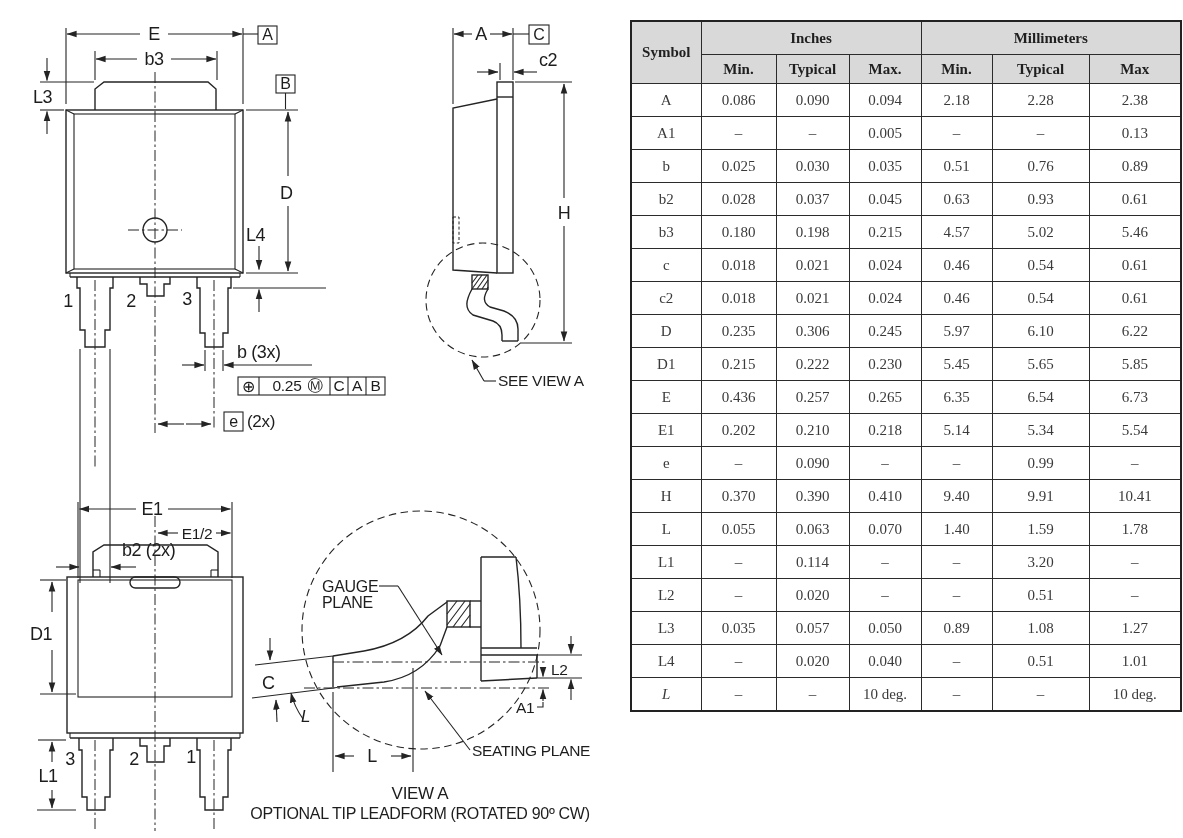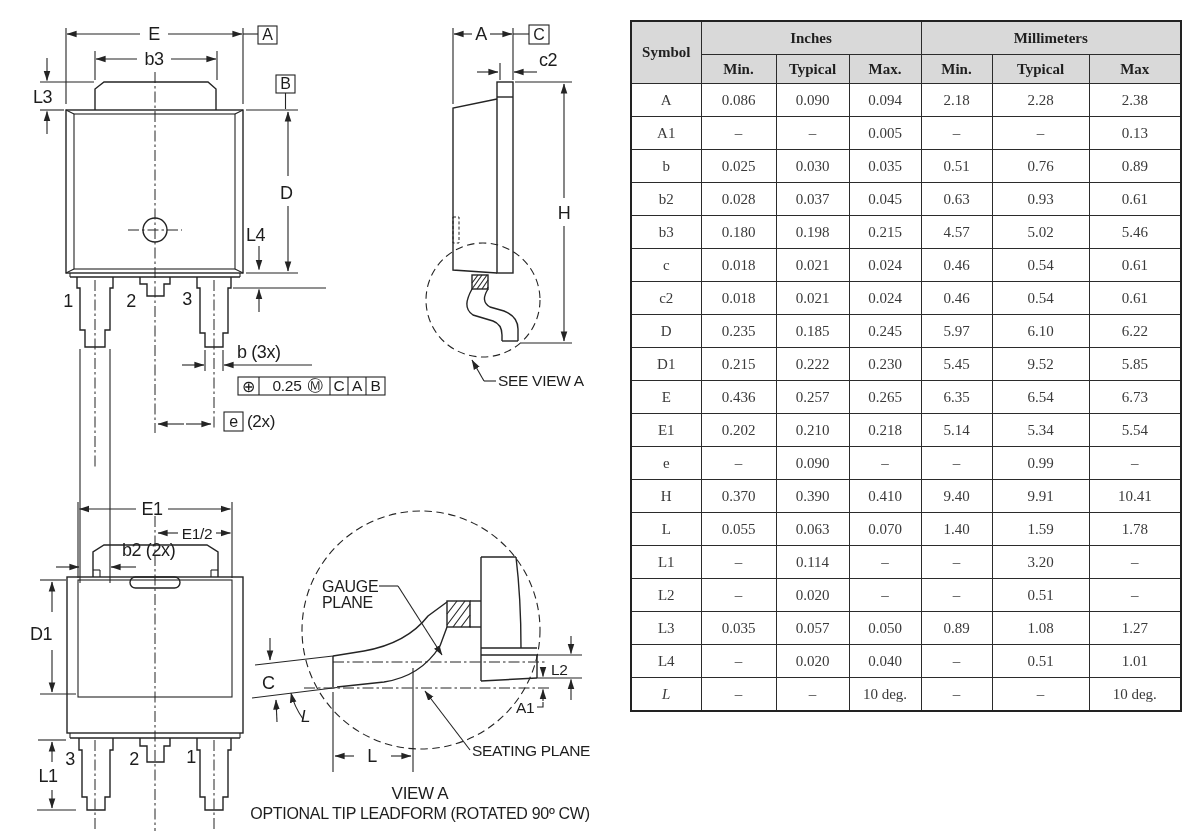--- a/index.html
+++ b/index.html
@@ -371,33 +371,33 @@
           <td>0.018</td>
           <td>0.021</td>
           <td>0.024</td>
           <td>0.46</td>
           <td>0.54</td>
           <td>0.61</td>
         </tr>
         <tr>
           <td>D</td>
           <td>0.235</td>
-          <td>0.185</td>
+          <td>0.306</td>
           <td>0.245</td>
           <td>5.97</td>
           <td>6.10</td>
           <td>6.22</td>
         </tr>
         <tr>
           <td>D1</td>
           <td>0.215</td>
           <td>0.222</td>
           <td>0.230</td>
           <td>5.45</td>
-          <td>9.52</td>
+          <td>5.65</td>
           <td>5.85</td>
         </tr>
         <tr>
           <td>E</td>
           <td>0.436</td>
           <td>0.257</td>
           <td>0.265</td>
           <td>6.35</td>
           <td>6.54</td>
           <td>6.73</td>

